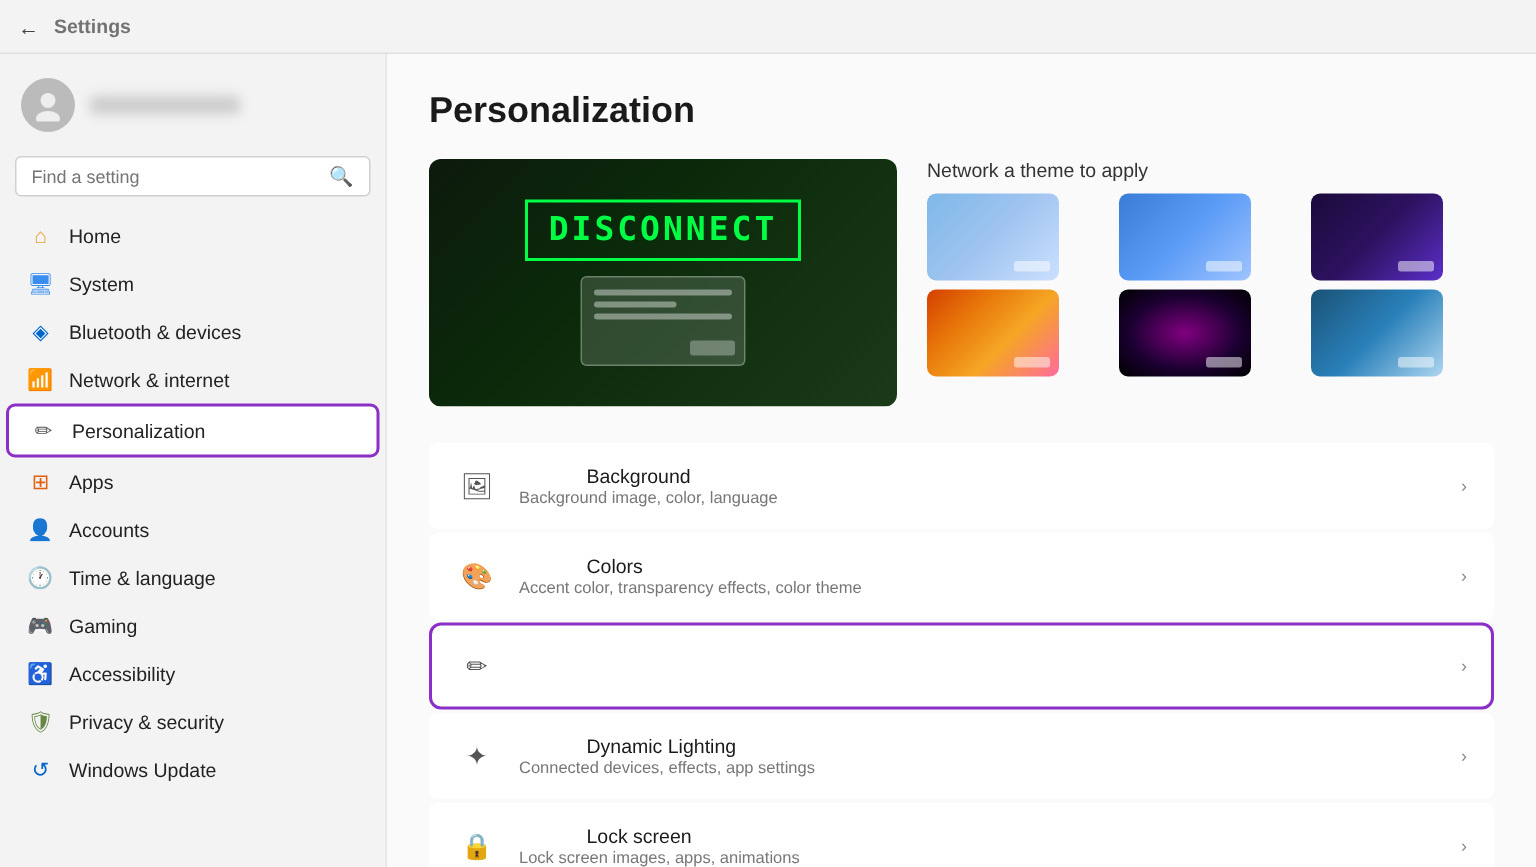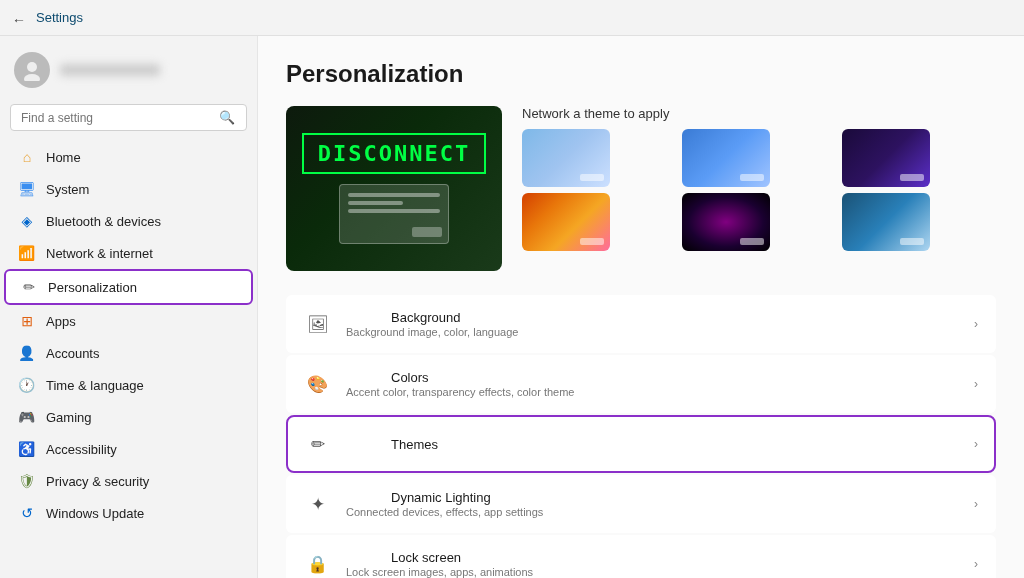--- a/index.html
+++ b/index.html
@@ -26,22 +26,22 @@
       cursor: pointer;
       color: #444;
       font-size: 14px;
       background: none;
       border: none;
       display: flex;
       align-items: center;
     }
     .title-bar-title {
       font-size: 13px;
-      color: #0c4a6e;
-      font-weight: 400;
+      color: #737373;
+      font-weight: 700;
     }
     
     .main-layout {
       display: flex;
       flex: 1;
       overflow: hidden;
     }
     
     .sidebar {
       width: 258px;
@@ -140,21 +140,21 @@
       color: #1a1a1a;
       margin-bottom: 18px;
     }
     .theme-section {
       display: flex;
       gap: 20px;
       margin-bottom: 24px;
       align-items: flex-start;
     }
     .theme-preview {
-      width: 216px;
+      width: 312px;
       height: 165px;
       border-radius: 8px;
       overflow: hidden;
       background: #15803d;
       flex-shrink: 0;
       position: relative;
     }
     .theme-preview-inner {
       width: 100%;
       height: 100%;
@@ -439,21 +439,20 @@
     <div class="setting-icon">🎨</div>
     <div class="setting-text">
       <div class="setting-name">Colors</div>
       <div class="setting-desc">Accent color, transparency effects, color theme</div>
     </div>
     <span class="setting-chevron">›</span>
   </div>
         <div class="setting-item highlighted">
     <div class="setting-icon">✏</div>
     <div class="setting-text">
-      <div class="setting-name">Themes</div>
     </div>
     <span class="setting-chevron">›</span>
   </div>
         <div class="setting-item">
     <div class="setting-icon">✦</div>
     <div class="setting-text">
       <div class="setting-name">Dynamic Lighting</div>
       <div class="setting-desc">Connected devices, effects, app settings</div>
     </div>
     <span class="setting-chevron">›</span>

